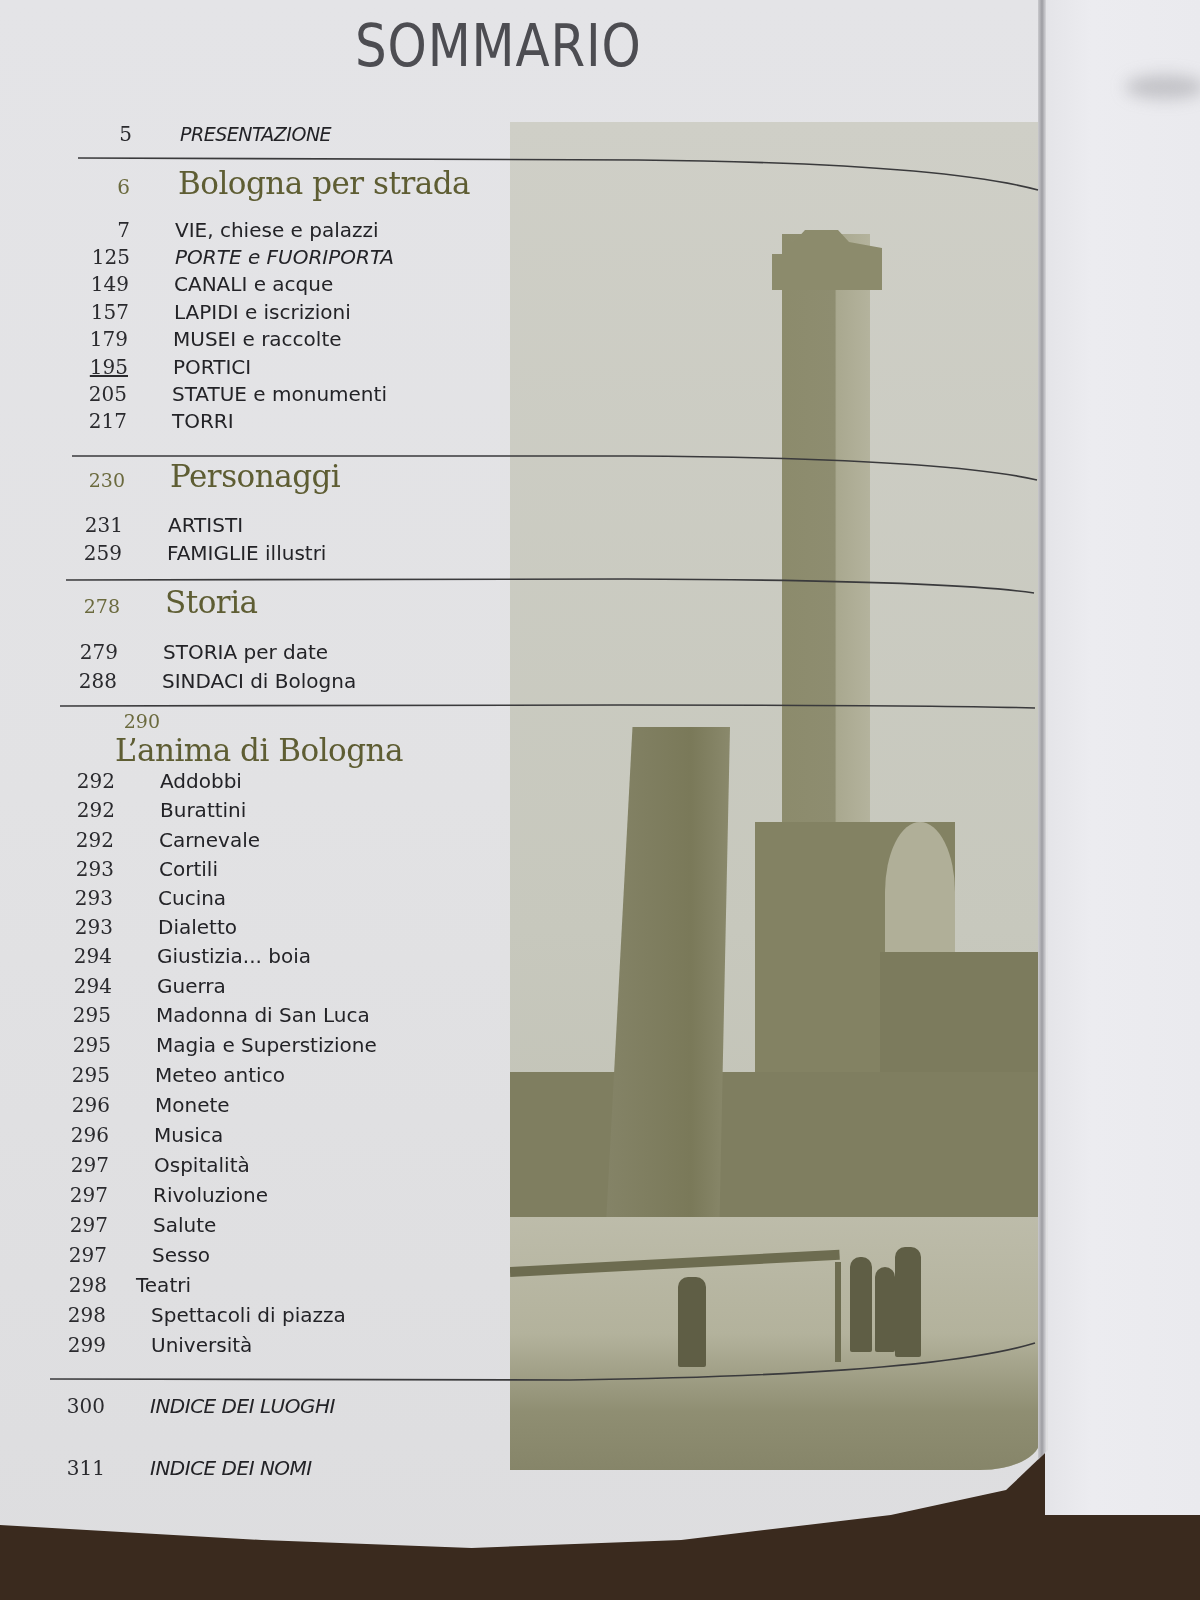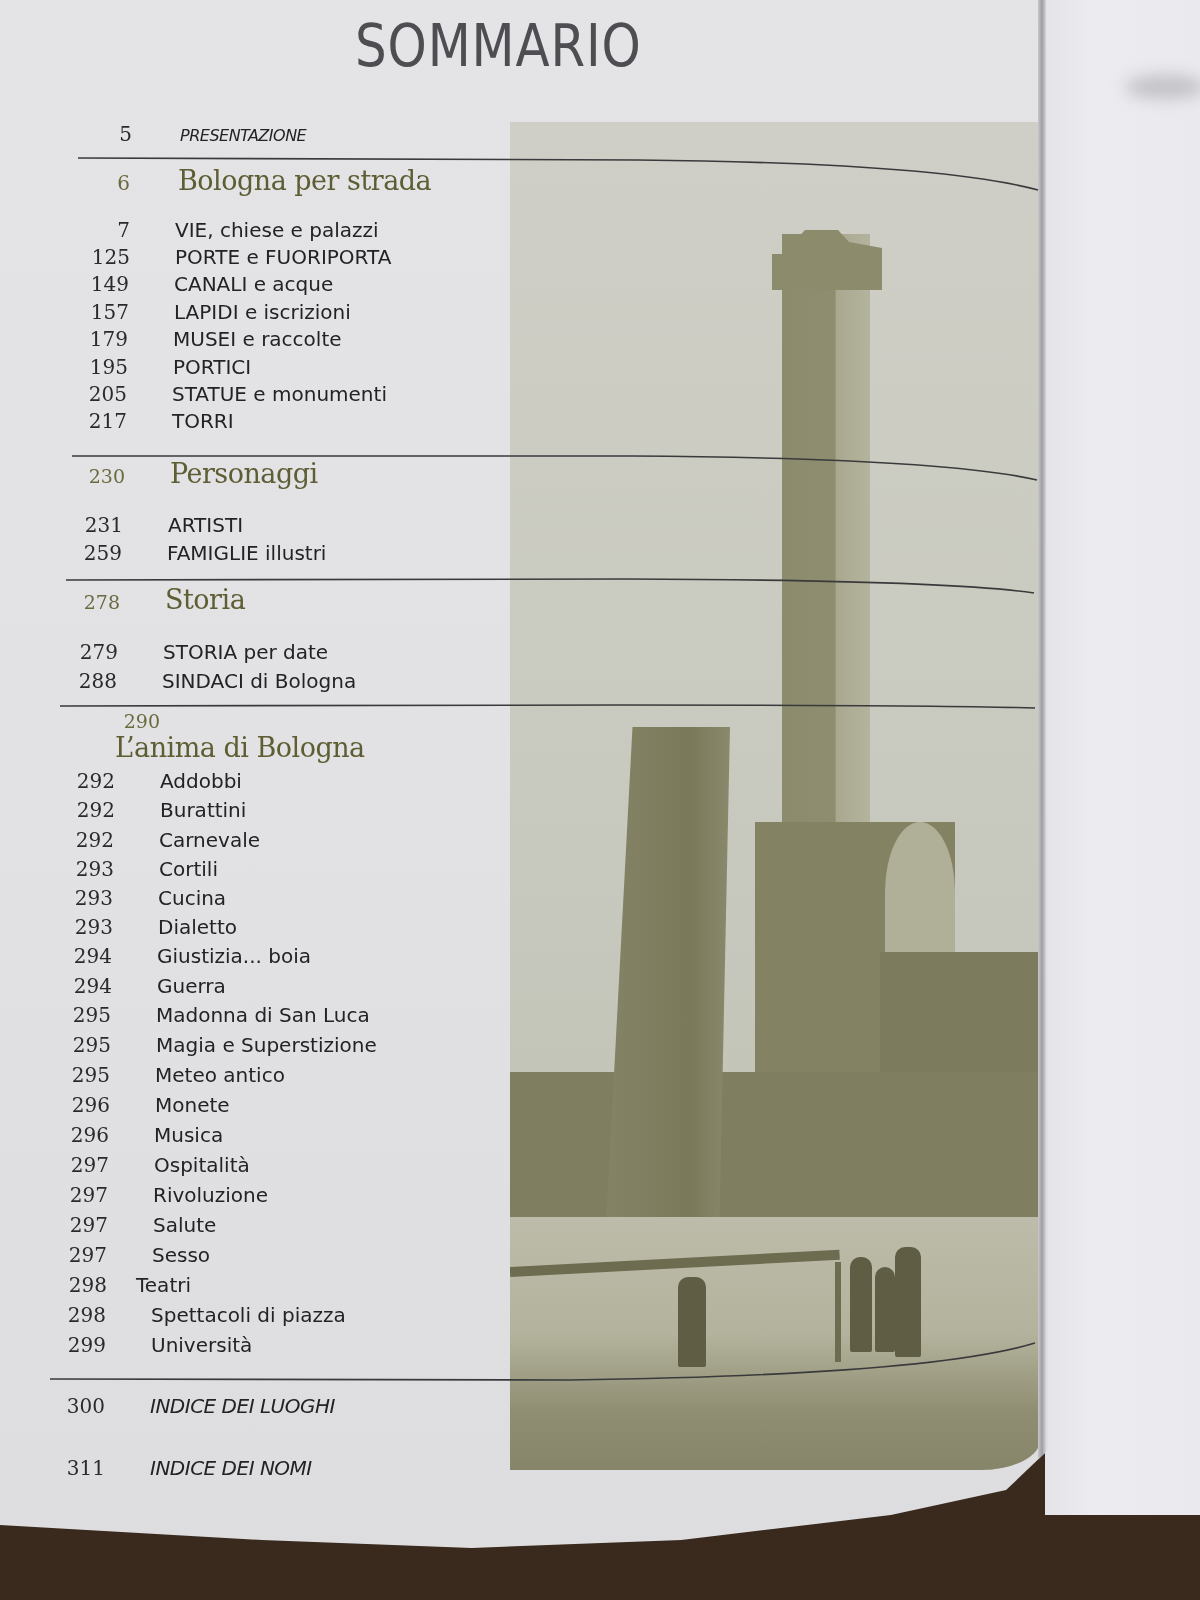--- a/index.html
+++ b/index.html
@@ -93,21 +93,21 @@
     position:absolute; display:flex; align-items:baseline; white-space:nowrap;
   }
   .row .num {
     display:inline-block; text-align:right; color:#2a2a2e;
     font-family:"DejaVu Serif", serif; font-size:20px;
   }
   .row .label { color:#232327; font-family:"DejaVu Sans", sans-serif; font-size:20px; }
   .row.italic .label { font-style:italic; font-family:"DejaVu Sans", sans-serif; letter-spacing:-0.5px; }
   .row.section .num { color:#6b6a3e; }
   .row.section .label {
-    font-family:"DejaVu Serif", serif; color:#5e5d33; font-size:27px; letter-spacing:-0.5px;
+    font-family:"DejaVu Serif", serif; color:#5e5d33; font-size:31px; letter-spacing:-0.5px;
   }
   .rule-curve { position:absolute; }
 </style>
 </head>
 <body>
 
 <div class="right-page">
   <div class="smudge"></div>
 </div>
 
@@ -132,54 +132,54 @@
     <div class="figure" style="left:365px;top:1145px;width:20px;height:85px;"></div>
     <div class="figure" style="left:385px;top:1125px;width:26px;height:110px;"></div>
   </div>
 
   <div class="spine"></div>
 
   <div class="toc">
 
     <div class="row italic" style="left:95px;top:122px;">
       <span class="num" style="width:37px;">5</span>
-      <span class="label" style="margin-left:48px;font-size:16px;">PRESENTAZIONE</span>
+      <span class="label" style="margin-left:48px;font-size:19px;">PRESENTAZIONE</span>
     </div>
 
     <svg class="rule-curve" style="left:78px;top:150px;" width="965" height="45">
       <path d="M0 8 L560 10 Q 860 13 960 40" stroke="#3a3a3c" stroke-width="1.6" fill="none"></path>
     </svg>
 
     <div class="row section" style="left:90px;top:165px;">
       <span class="num" style="width:40px;">6</span>
       <span class="label" style="margin-left:48px;">Bologna per strada</span>
     </div>
 
     <div class="row" style="left:85px;top:218px;">
         <span class="num" style="width:45px;">7</span>
         <span class="label" style="margin-left:45px;">VIE, chiese e palazzi</span>
       </div>
     <div class="row" style="left:85px;top:245px;">
         <span class="num" style="width:45px;">125</span>
-        <span class="label" style="margin-left:45px;">PORTE e FUORIPORTA</span>
+        <span class="label" style="margin-left:45px;font-style:italic;">PORTE e FUORIPORTA</span>
       </div>
     <div class="row" style="left:84px;top:272px;">
         <span class="num" style="width:45px;">149</span>
         <span class="label" style="margin-left:45px;">CANALI e acque</span>
       </div>
     <div class="row" style="left:84px;top:300px;">
         <span class="num" style="width:45px;">157</span>
         <span class="label" style="margin-left:45px;">LAPIDI e iscrizioni</span>
       </div>
     <div class="row" style="left:83px;top:327px;">
         <span class="num" style="width:45px;">179</span>
         <span class="label" style="margin-left:45px;">MUSEI e raccolte</span>
       </div>
     <div class="row" style="left:83px;top:355px;">
-        <span class="num" style="width:45px;">195</span>
+        <span class="num" style="width:45px;text-decoration:underline;">195</span>
         <span class="label" style="margin-left:45px;">PORTICI</span>
       </div>
     <div class="row" style="left:82px;top:382px;">
         <span class="num" style="width:45px;">205</span>
         <span class="label" style="margin-left:45px;">STATUE e monumenti</span>
       </div>
     <div class="row" style="left:82px;top:409px;">
         <span class="num" style="width:45px;">217</span>
         <span class="label" style="margin-left:45px;">TORRI</span>
       </div>

